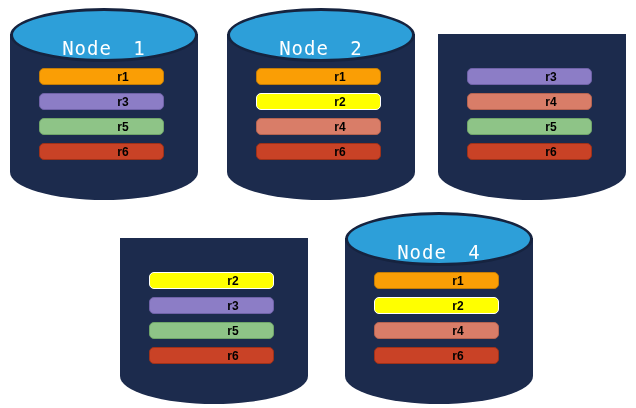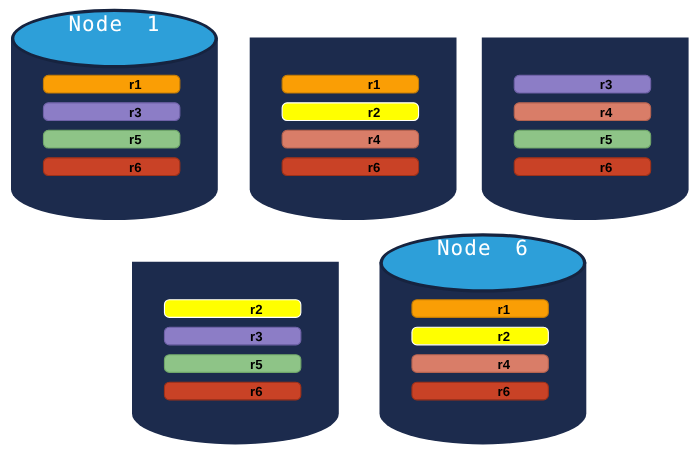--- a/index.html
+++ b/index.html
@@ -34,21 +34,21 @@
     position: absolute;
     left: 0;
     right: 0;
     top: 0;
     height: 54px;
     border-radius: 50%;
     background: var(--cyl-top, #2D9FD9);
     border: 3px solid var(--cyl-border, #16233F);
     box-sizing: border-box;
     display: flex;
-    align-items: flex-start;
+    align-items: flex-end;
     justify-content: center;
     z-index: 2;
   }
   .node-title {
     color: var(--title-color, #FFFFFF);
     font-family: "DejaVu Sans Mono", monospace;
     font-size: 19px;
     letter-spacing: 1px;
     word-spacing: 9px;
     white-space: pre;
@@ -97,20 +97,23 @@
         <div class="bar" style="background: rgb(142, 196, 135); border-color: rgb(111, 165, 106);">
           <span>r5</span>
         </div>
         <div class="bar" style="background: rgb(201, 66, 38); border-color: rgb(158, 49, 25);">
           <span>r6</span>
         </div>
       </div>
   </div>
     <div class="node" style="left: 227px; top: 8px;">
     <div class="cyl-body"></div>
+    <div class="cyl-top">
+      <span class="node-title">Node 2</span>
+    </div>
     <div class="bars">
         <div class="bar" style="background: rgb(250, 158, 5); border-color: rgb(195, 124, 6);">
           <span>r1</span>
         </div>
         <div class="bar" style="background: rgb(255, 255, 0); border-color: rgb(255, 255, 255);">
           <span>r2</span>
         </div>
         <div class="bar" style="background: rgb(217, 125, 104); border-color: rgb(181, 99, 80);">
           <span>r4</span>
         </div>
@@ -149,21 +152,21 @@
           <span>r5</span>
         </div>
         <div class="bar" style="background: rgb(201, 66, 38); border-color: rgb(158, 49, 25);">
           <span>r6</span>
         </div>
       </div>
   </div>
     <div class="node" style="left: 345px; top: 212px;">
     <div class="cyl-body"></div>
     <div class="cyl-top">
-      <span class="node-title">Node 6</span>
+      <span class="node-title">Node 4</span>
     </div>
     <div class="bars">
         <div class="bar" style="background: rgb(250, 158, 5); border-color: rgb(195, 124, 6);">
           <span>r1</span>
         </div>
         <div class="bar" style="background: rgb(255, 255, 0); border-color: rgb(255, 255, 255);">
           <span>r2</span>
         </div>
         <div class="bar" style="background: rgb(217, 125, 104); border-color: rgb(181, 99, 80);">
           <span>r4</span>

